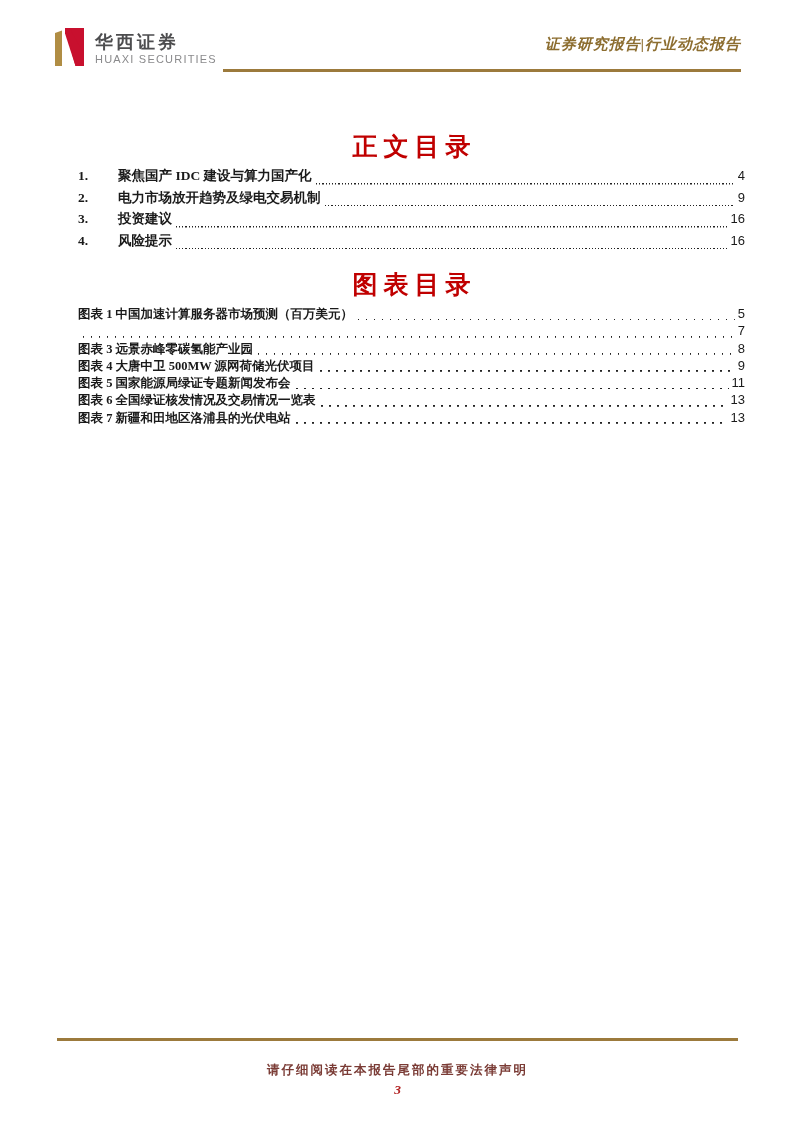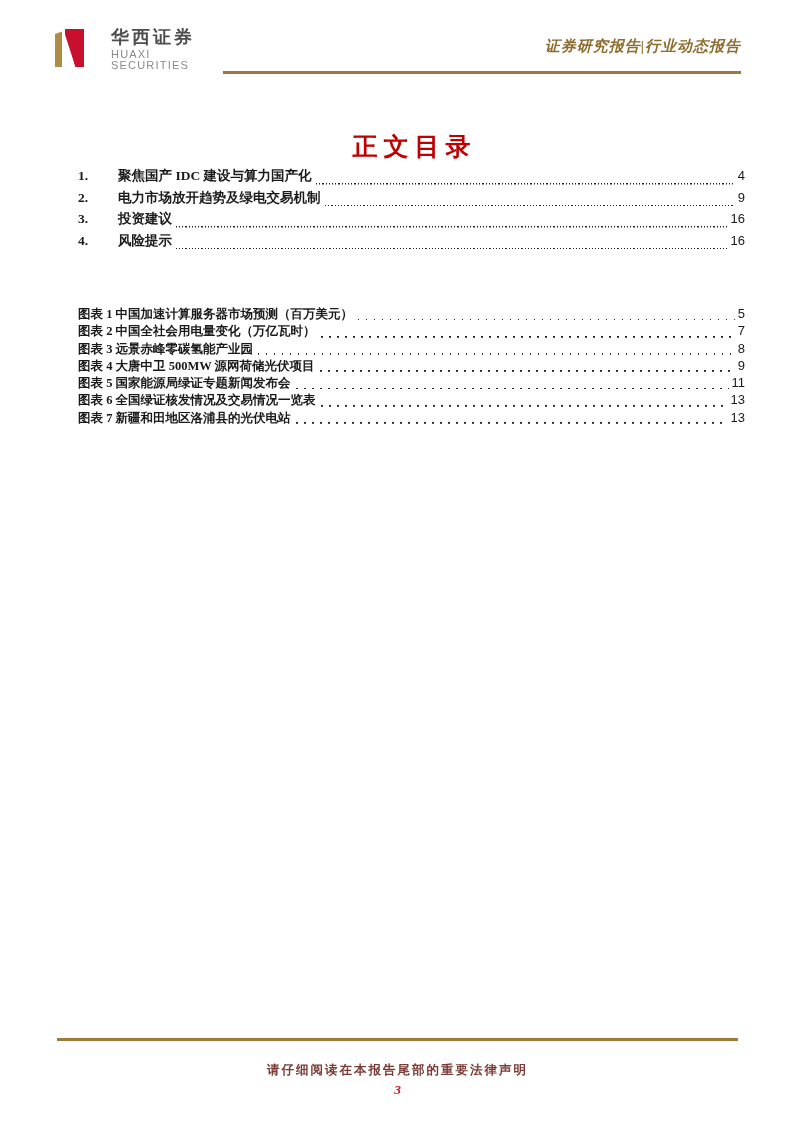--- a/index.html
+++ b/index.html
@@ -11,21 +11,21 @@
     font-family:"Liberation Serif","DejaVu Serif",serif;
     color:#1a1a1a;
     overflow:hidden;
     box-sizing:border-box;
   }
   
   .header{
     position:absolute;left:55px;right:52px;top:28px;
     display:flex;align-items:flex-end;
   }
-  .brand{display:flex;align-items:center;gap:24px;width:168px;flex:0 0 auto;padding-bottom:2px;}
+  .brand{display:flex;align-items:center;gap:8px;width:168px;flex:0 0 auto;padding-bottom:2px;}
   .brand-mark{flex:0 0 auto;}
   .brand-text{display:flex;flex-direction:column;line-height:1.05;}
   .brand-cn{font-size:18px;font-weight:bold;color:#4d4d4f;letter-spacing:3px;}
   .brand-en{font-size:11px;color:#8a8a8c;letter-spacing:1.2px;margin-top:2px;font-family:"Liberation Sans",sans-serif;}
   .header-right{
     flex:1;
     border-bottom:3px solid #9c7a3c;
     text-align:right;
     padding-bottom:15px;
   }
@@ -117,29 +117,29 @@
       <span class="toc-page">16</span>
     </div>
     <div class="toc-row">
       <span class="toc-num">4.</span>
       <span class="toc-label">风险提示</span>
       <span class="leader"></span>
       <span class="toc-page">16</span>
     </div>
   </div>
 
+  <div class="section-title fig-title">图表目录</div>
 
   <div class="fig-list">
     <div class="fig-row">
       <span class="fig-label">图表 1 中国加速计算服务器市场预测（百万美元）</span>
       <span class="leader-wide"></span>
       <span class="fig-page">5</span>
     </div>
     <div class="fig-row">
-      <span class="fig-label">图表 2 中国全社会用电量变化（万亿瓦时）</span>
       <span class="leader-wide"></span>
       <span class="fig-page">7</span>
     </div>
     <div class="fig-row">
       <span class="fig-label">图表 3 远景赤峰零碳氢能产业园</span>
       <span class="leader-wide"></span>
       <span class="fig-page">8</span>
     </div>
     <div class="fig-row">
       <span class="fig-label">图表 4 大唐中卫 500MW 源网荷储光伏项目</span>

